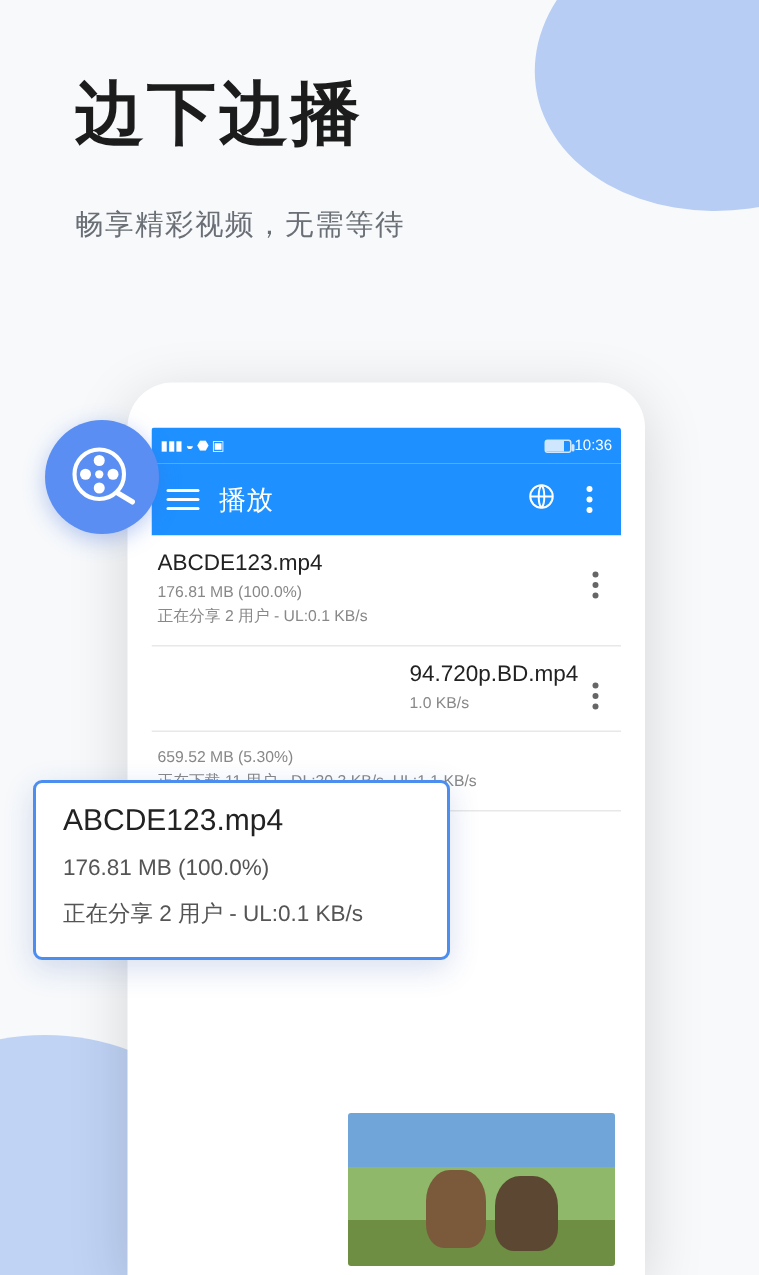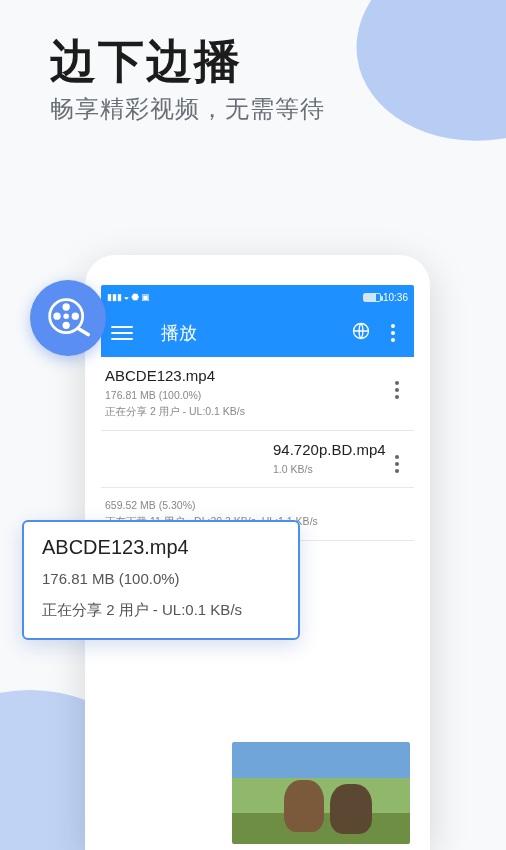--- a/index.html
+++ b/index.html
@@ -3,43 +3,43 @@
 <meta charset="utf-8">
 <style>
   * { box-sizing: border-box; margin: 0; padding: 0; }
   html, body { width: 506px; height: 850px; overflow: hidden; font-family: -apple-system, "Helvetica Neue", Arial, sans-serif; }
   body { background: #f7f9fb; position: relative; }
 
   
   .blob-tr { position: absolute; top: -60px; right: -110px; width: 260px; height: 200px; background: #b8cdf4; border-radius: 50% 45% 50% 50%; transform: rotate(-8deg); }
   .blob-bl { position: absolute; bottom: -120px; left: -120px; width: 300px; height: 280px; background: #c0d3f5; border-radius: 50%; }
 
-  .hero { position: absolute; top: 31px; left: 50px; }
+  .hero { position: absolute; top: 45px; left: 50px; }
   .hero h1 { font-size: 46px; font-weight: 600; color: #1c1c1c; letter-spacing: 2px; }
-  .hero p  { font-size: 24px; color: #6a6f76; letter-spacing: 1px; }
+  .hero p  { margin-top: 30px; font-size: 19px; color: #6a6f76; letter-spacing: 1px; }
 
   
   .phone {
     position: absolute; top: 255px; left: 85px; width: 345px; height: 595px;
     background: #fff; border-radius: 30px 30px 0 0; box-shadow: 0 10px 40px rgba(0,0,0,.15);
     padding: 30px 16px 0 16px; overflow: hidden;
   }
   .screen { width: 100%; height: 100%; background: #fff; position: relative; border-radius: 2px 2px 0 0; overflow: hidden; }
 
   .statusbar { height: 24px; background: #1e90ff; display: flex; align-items: center; justify-content: space-between; padding: 0 6px; color: #fff; font-size: 10px; }
   .statusbar .left, .statusbar .right { display: flex; align-items: center; gap: 2px; }
   .statusbar .glyph { font-size: 9px; line-height: 1; }
   .statusbar .batt { width: 18px; height: 9px; border: 1px solid #cfe6ff; border-radius: 2px; position: relative; }
   .statusbar .batt::after { content: ""; position: absolute; right: -3px; top: 2px; width: 2px; height: 5px; background: #cfe6ff; border-radius: 1px; }
   .statusbar .batt i { display: block; width: 12px; height: 100%; background: #cfe6ff; }
 
   .appbar { height: 48px; background: #1e90ff; display: flex; align-items: center; padding: 0 10px; color: #fff; }
   .appbar .ham { width: 22px; display: flex; flex-direction: column; gap: 4px; }
   .appbar .ham span { height: 2px; background: #fff; border-radius: 1px; }
-  .appbar .title { margin-left: 28px; font-size: 18px; font-weight: 400; flex: 1; }
+  .appbar .title { margin-left: 13px; font-size: 18px; font-weight: 400; flex: 1; }
   .appbar .ico { width: 22px; text-align: center; font-size: 18px; }
   .appbar .dots { width: 22px; display: flex; flex-direction: column; align-items: center; gap: 3px; margin-left: 10px; }
   .appbar .dots span { width: 4px; height: 4px; background: #fff; border-radius: 50%; }
 
   .list { background: #fff; }
   .item { padding: 10px 6px 10px 4px; border-bottom: 1px solid #e8e8e8; display: flex; align-items: flex-start; }
   .item .txt { flex: 1; min-width: 0; }
   .item .name { font-size: 15px; color: #222; margin-bottom: 4px; white-space: nowrap; overflow: hidden; text-overflow: ellipsis; }
   .item .meta { font-size: 10.5px; color: #888; line-height: 1.5; }
   .item .kebab { width: 22px; display: flex; flex-direction: column; align-items: center; gap: 3px; padding-top: 14px; }

